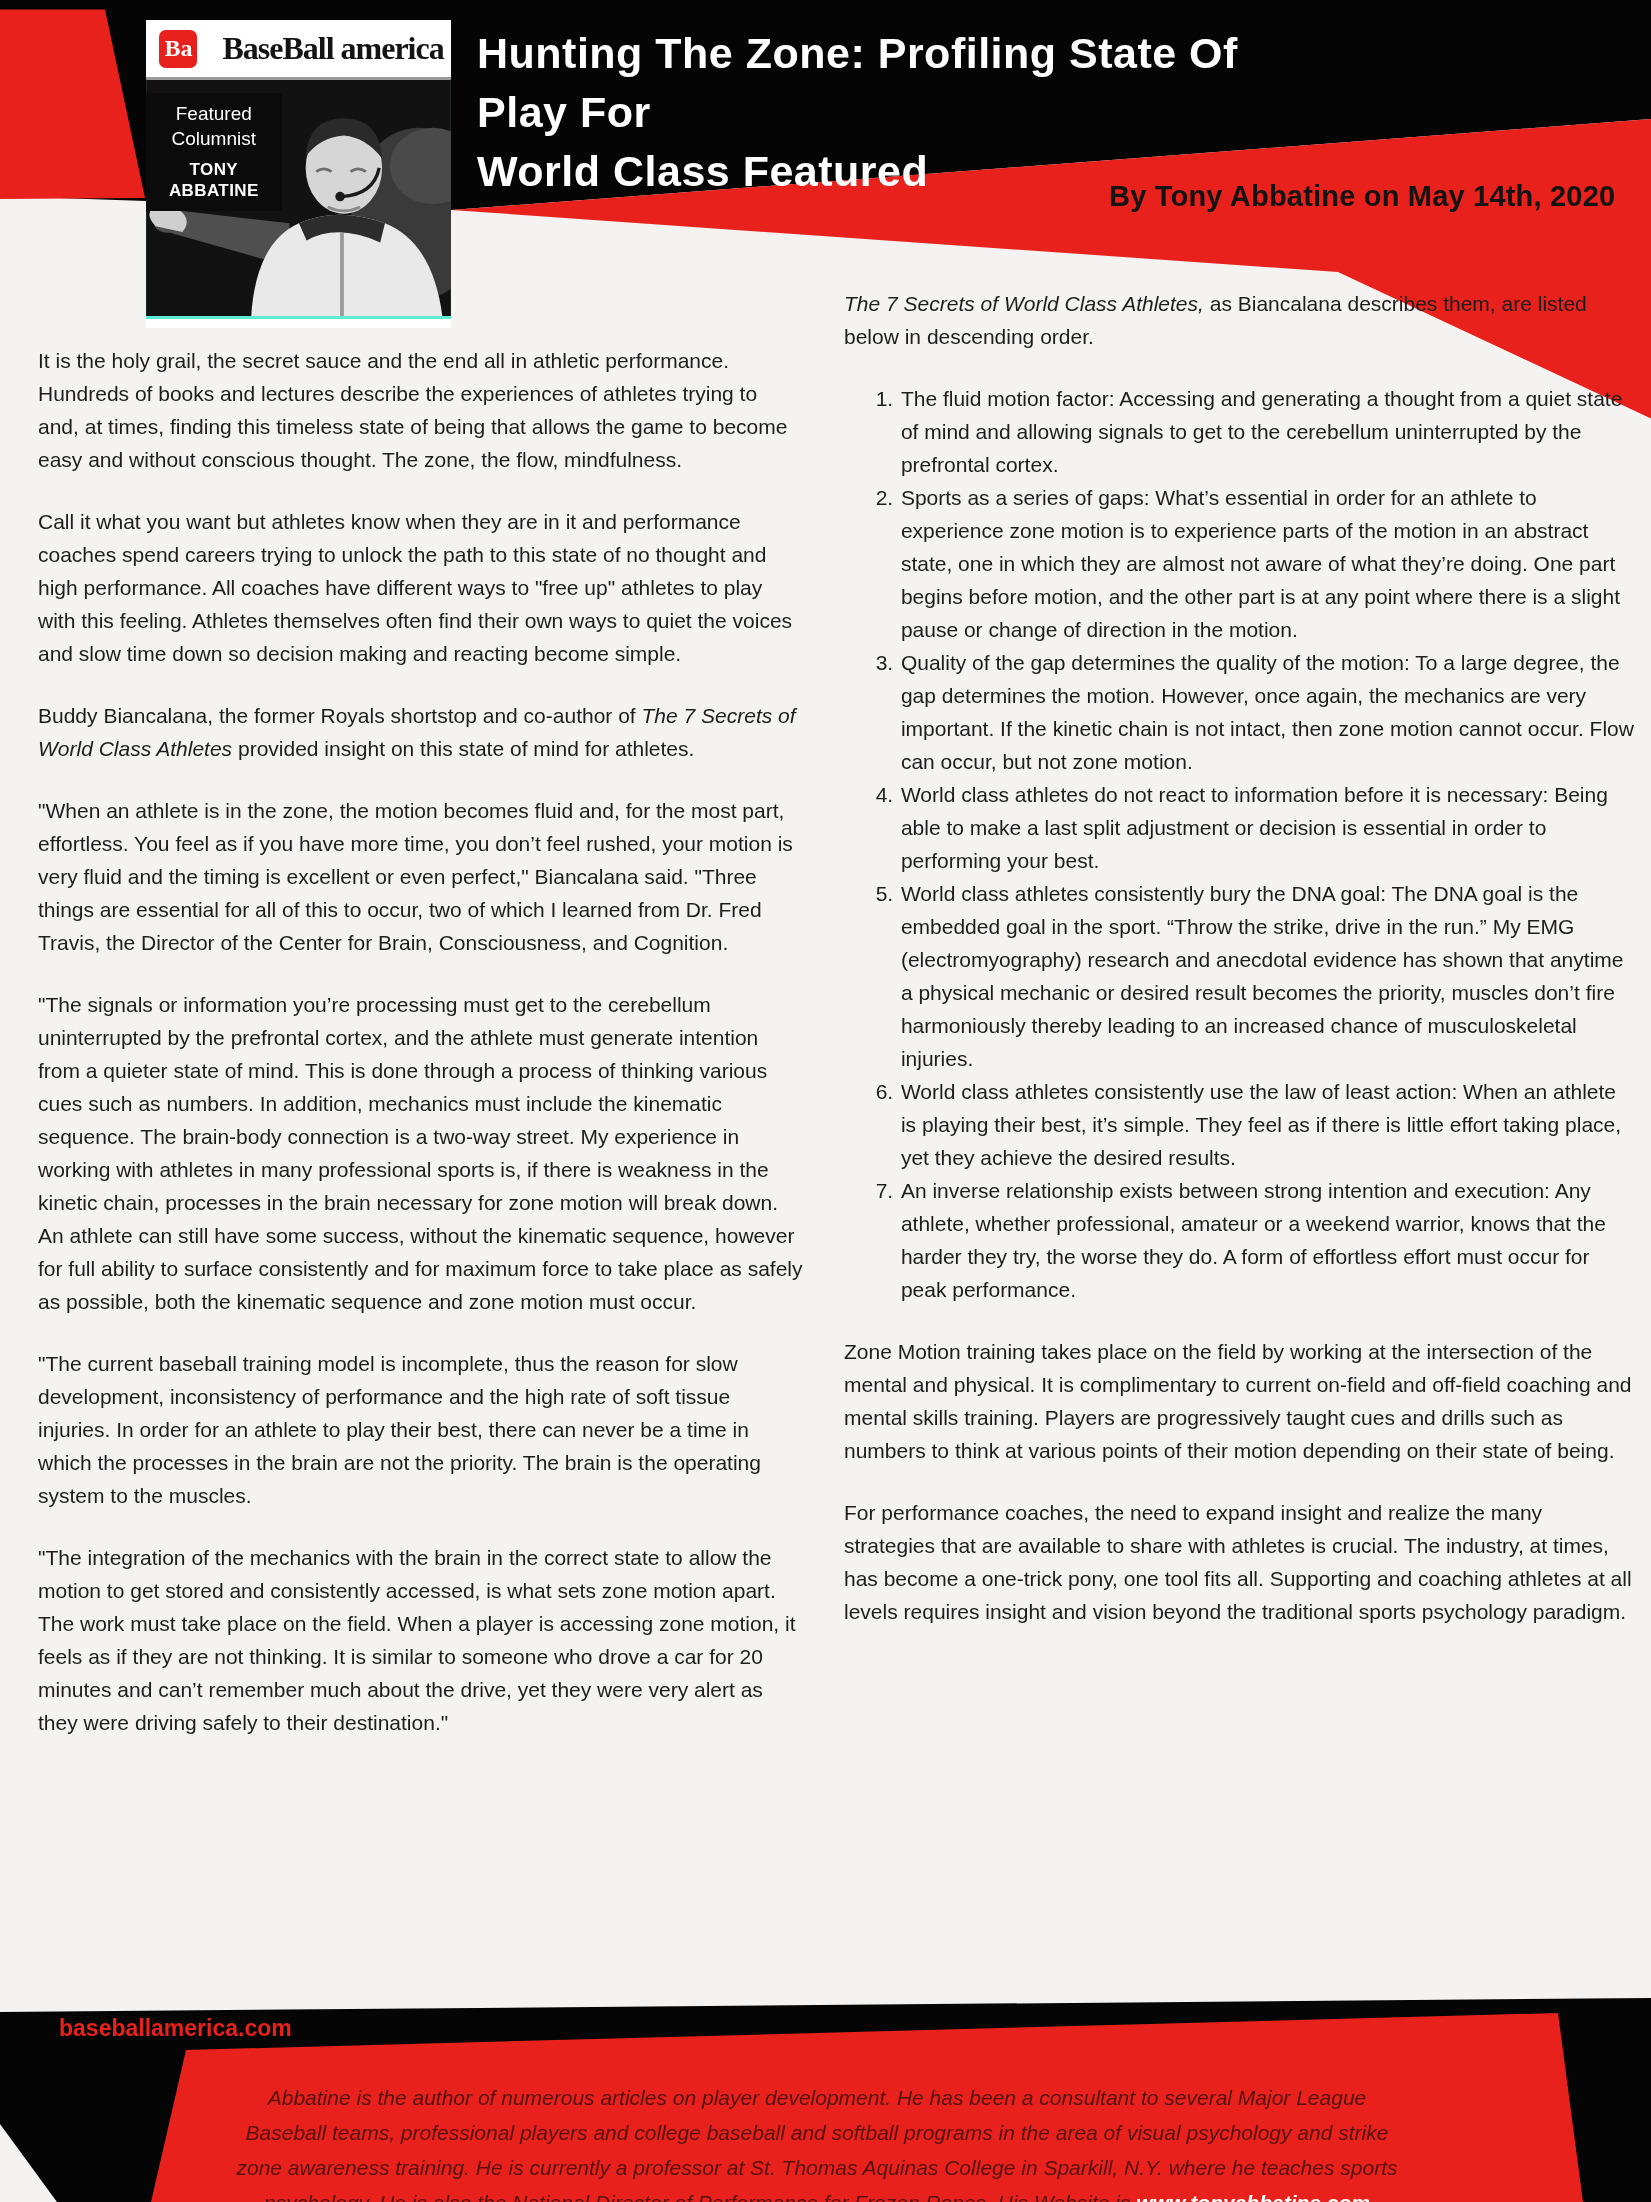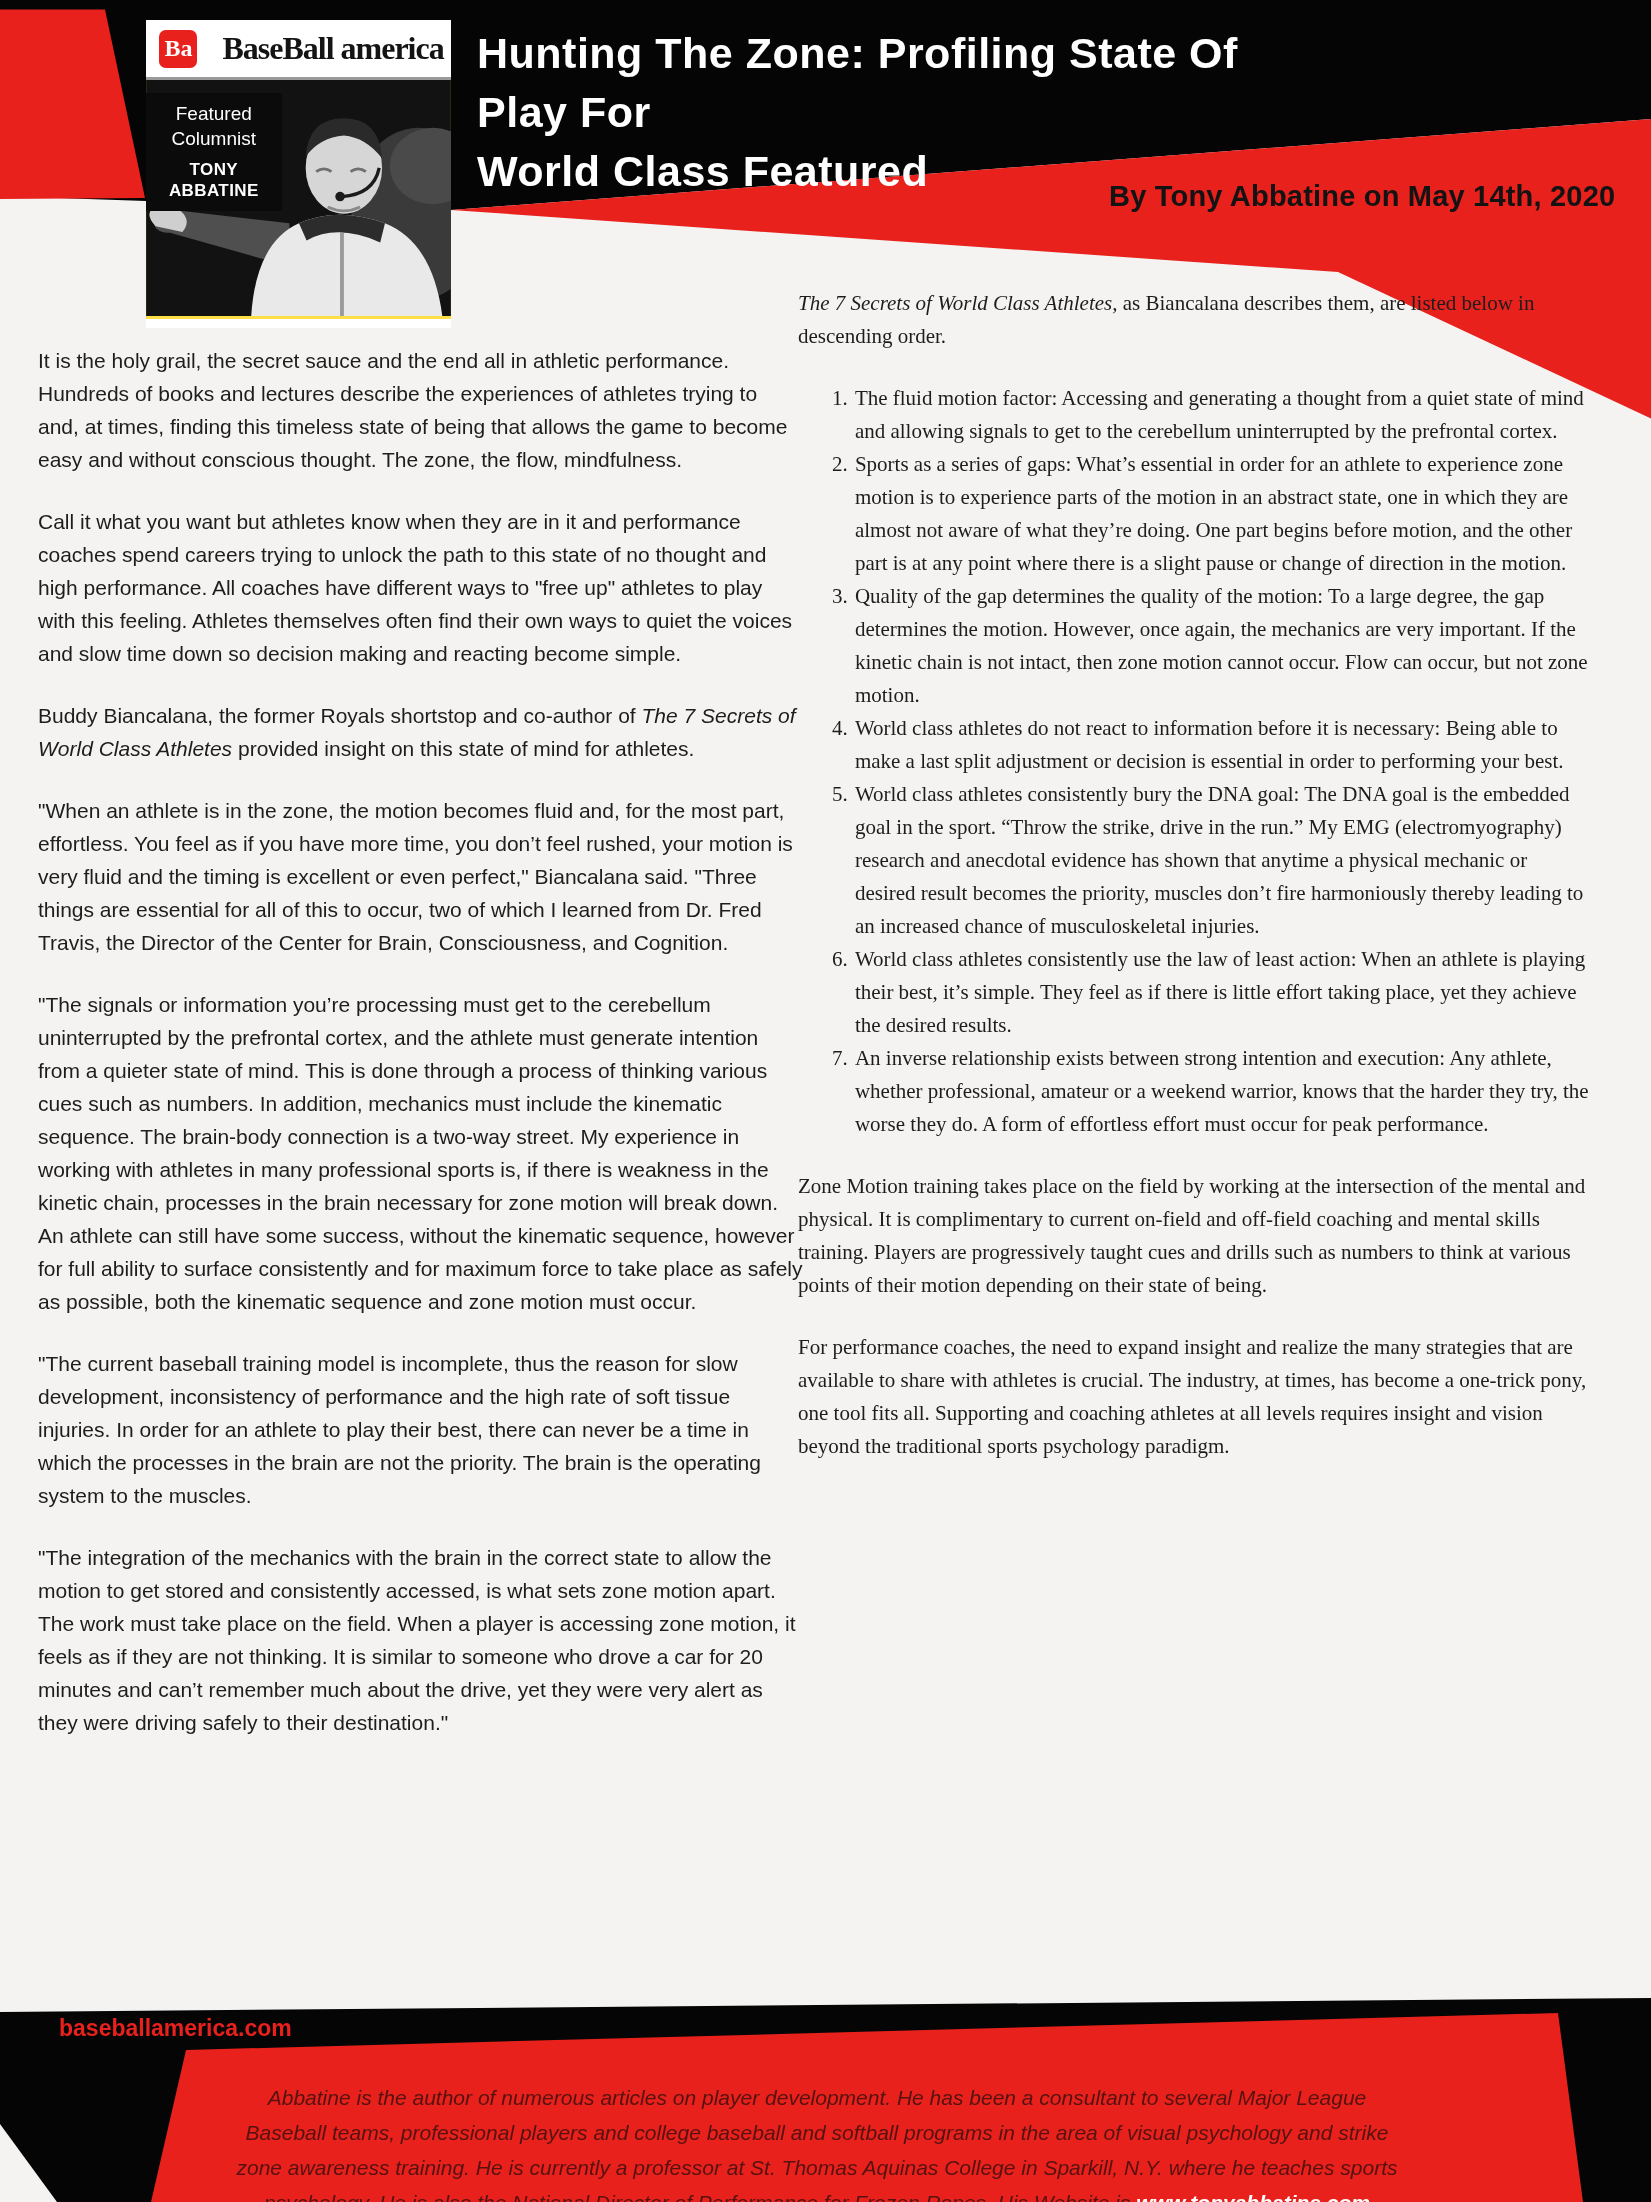--- a/index.html
+++ b/index.html
@@ -43,32 +43,32 @@
   .logo-square{
     width:38px;height:38px;background:#e8211c;border-radius:6.7px;
     color:#fff;font-weight:700;font-size:24px;display:flex;align-items:center;justify-content:center;
     font-family:"Liberation Serif", serif;
   }
   .wordmark{
     font-family:"Liberation Serif", serif;
     font-weight:700;font-size:32px;letter-spacing:-1px;color:#141414;white-space:nowrap;
   }
   .card-divider{height:2.9px;background:#9a9a9a;margin:0;}
-  .card-photo{position:relative;width:305px;height:239px;background:#fde047;}
+  .card-photo{position:relative;width:305px;height:239px;background:#5eead4;}
   .card-photo svg{display:block;}
   .badge{
     position:absolute;left:0;top:13.4px;width:128px;padding:7.6px 3.8px 9.6px 3.8px;
     background:#0b0b0b;color:#ffffff;text-align:center;
   }
   .badge .b-line{font-size:19px;line-height:25px;font-weight:400;}
   .badge .b-name{font-size:17px;line-height:21px;font-weight:700;margin-top:8.6px;letter-spacing:0.4px;}
   
   .col{position:absolute;font-size:21px;line-height:33px;color:#1d1d1d;}
   .col-left{left:38px;top:344px;width:765px;}
-  .col-right{left:798px;top:287px;width:793px;font-family:Liberation Serif, serif;}
+  .col-right{left:844px;top:287px;width:793px;}
   .col p{margin:0 0 29px 0;}
   .col .it{font-style:italic;}
   ol.secrets{margin:0 0 29px 0;padding-left:55px;}
   ol.secrets li{margin:0;padding-left:1.9px;}
   
   .ftr-black{
     background:#050505;
     clip-path:polygon(0px 2012px,1652px 1998px,1652px 2202px,57px 2202px,0px 2124px);
   }
   .ftr-red{

